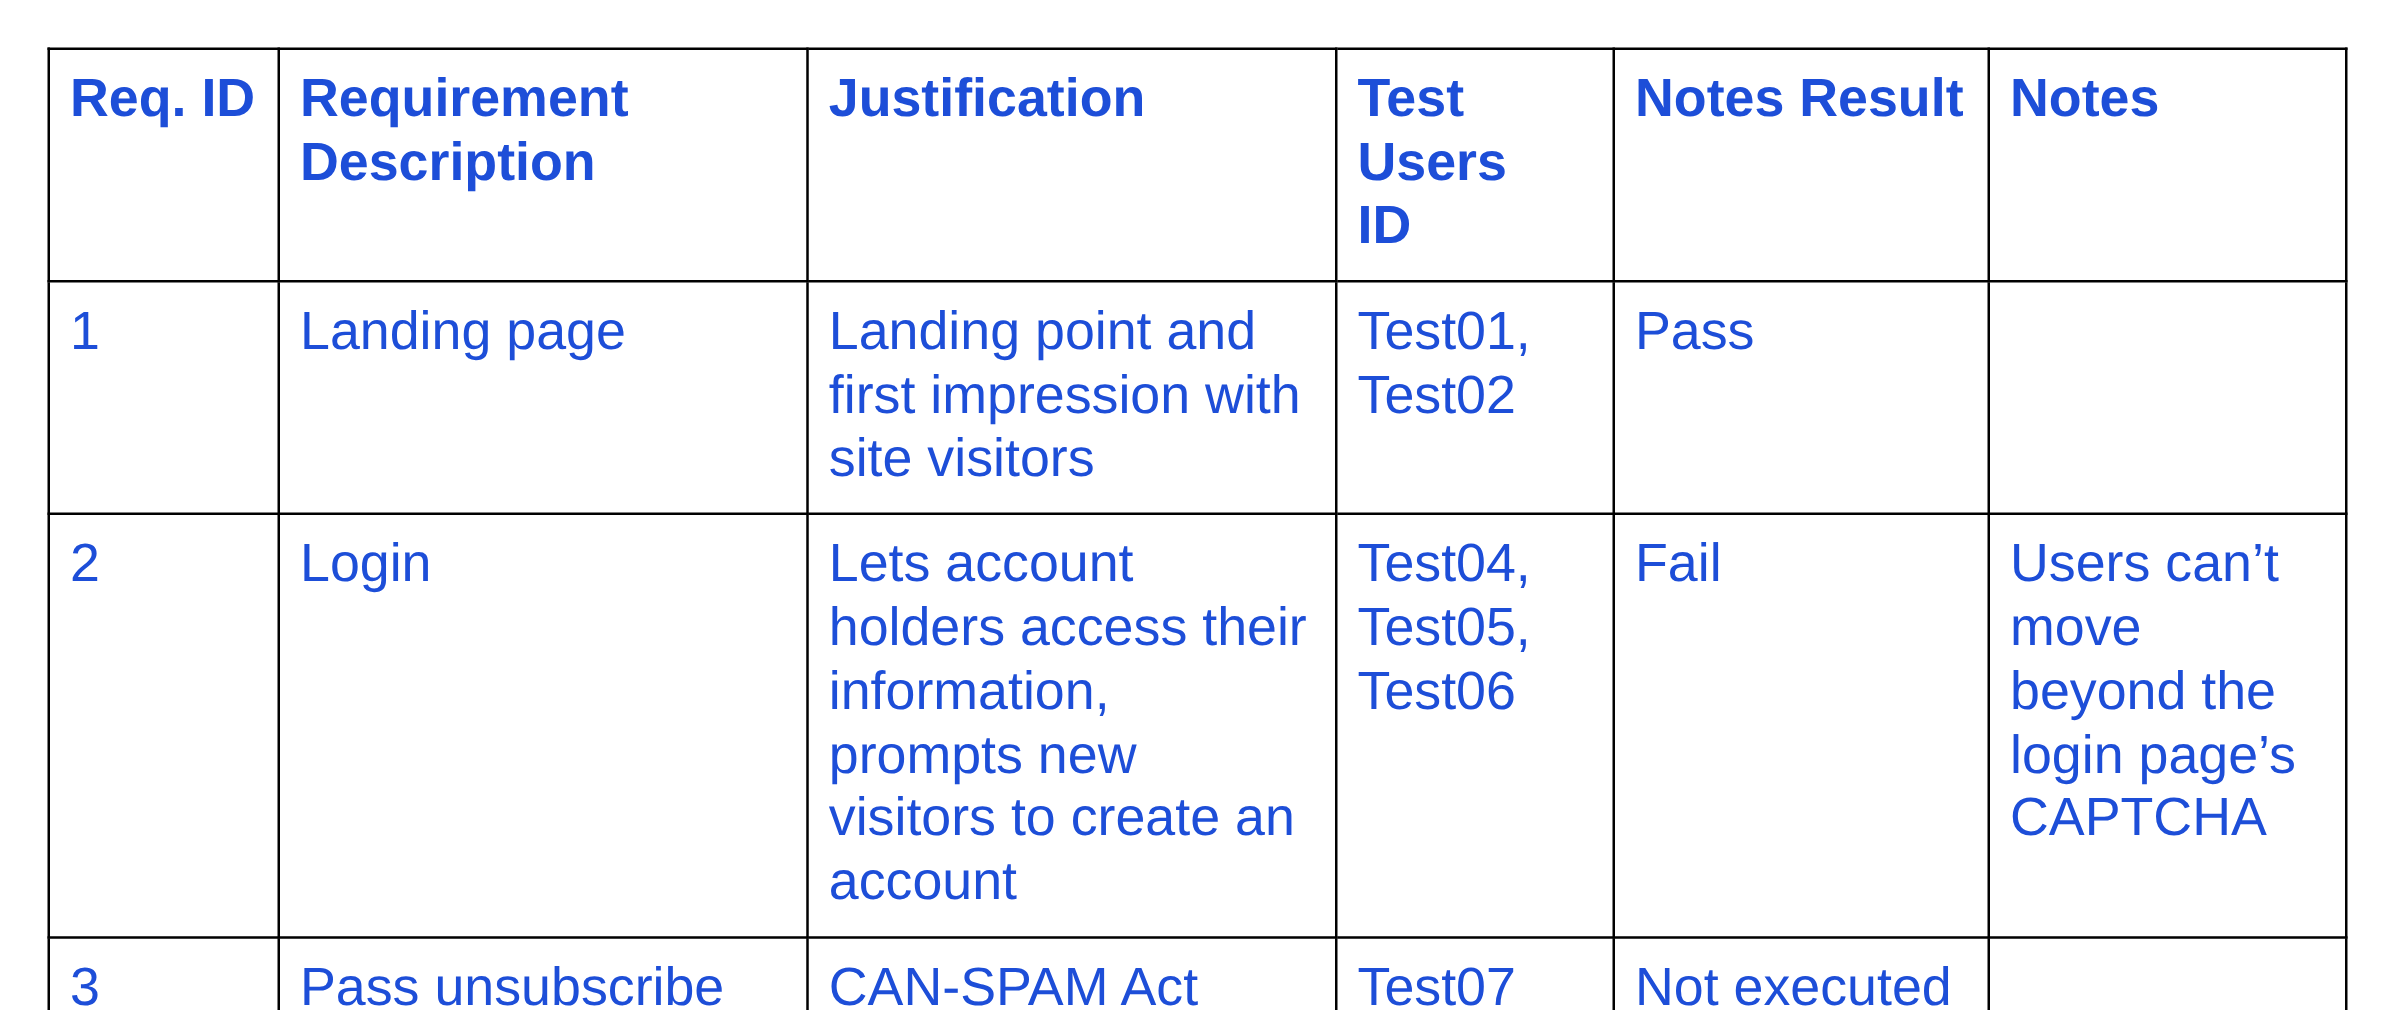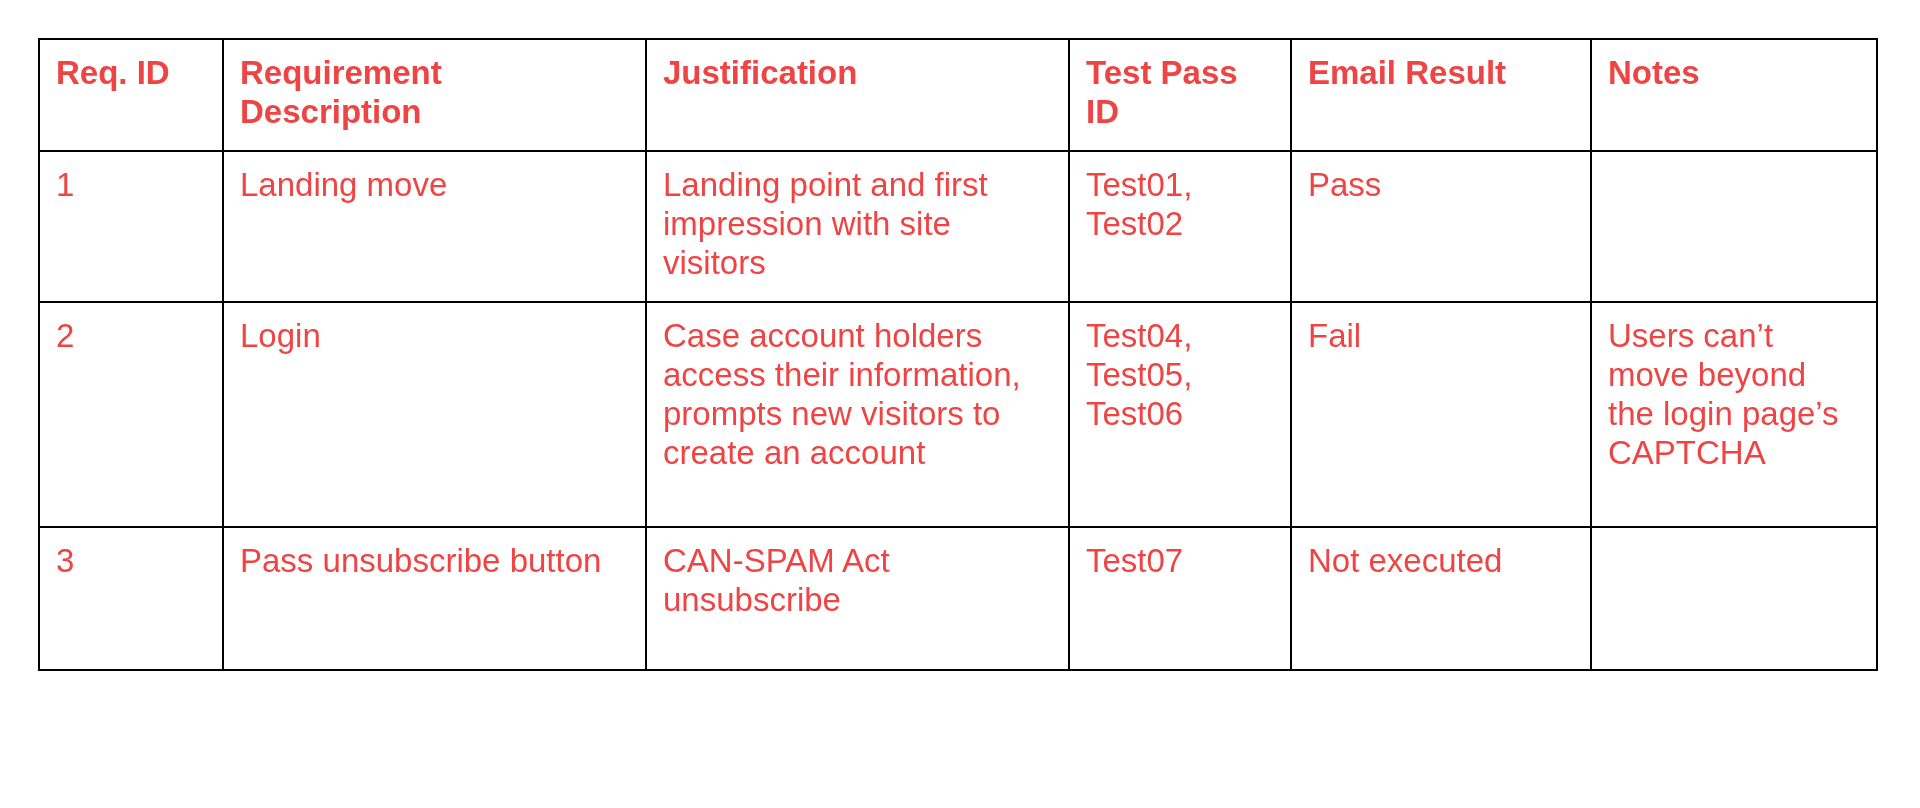--- a/index.html
+++ b/index.html
@@ -37,25 +37,25 @@
     width: 1838px;
     background: #ffffff;
   }
 
   table.req-table td,
   table.req-table th {
     border: 2px solid #000000;
     vertical-align: top;
     text-align: left;
     padding: 14px 16px 18px 16px;
-    font-size: 33px;
+    font-size: 43px;
     line-height: 1.18;
     font-weight: normal;
     font-family: "Liberation Sans", sans-serif;
-    color: #ef4444;
+    color: #1d4ed8;
     box-sizing: border-box;
   }
 
   table.req-table thead th {
     font-weight: bold;
   }
 
   
   col.c-reqid   { width: 184px; }
   col.c-desc    { width: 423px; }
@@ -96,38 +96,38 @@
             <span class="cell-text">Req. ID</span>
           </th>
           <th>
             <span class="cell-text">Requirement
 Description</span>
           </th>
           <th>
             <span class="cell-text">Justification</span>
           </th>
           <th>
-            <span class="cell-text">Test Pass
+            <span class="cell-text">Test Users
 ID</span>
           </th>
           <th>
-            <span class="cell-text">Email Result</span>
+            <span class="cell-text">Notes Result</span>
           </th>
           <th>
             <span class="cell-text">Notes</span>
           </th>
         </tr>
       </thead>
       <tbody>
         <tr class="row-1">
           <td>
             <span class="cell-text">1</span>
           </td>
           <td>
-            <span class="cell-text">Landing move</span>
+            <span class="cell-text">Landing page</span>
           </td>
           <td>
             <span class="cell-text">Landing point and first impression with site visitors</span>
           </td>
           <td>
             <span class="cell-text">Test01, Test02</span>
           </td>
           <td>
             <span class="cell-text">Pass</span>
           </td>
@@ -136,21 +136,21 @@
           </td>
         </tr>
         <tr class="row-2">
           <td>
             <span class="cell-text">2</span>
           </td>
           <td>
             <span class="cell-text">Login</span>
           </td>
           <td>
-            <span class="cell-text">Case account holders access their information, prompts new visitors to create an account</span>
+            <span class="cell-text">Lets account holders access their information, prompts new visitors to create an account</span>
           </td>
           <td>
             <span class="cell-text">Test04, Test05, Test06</span>
           </td>
           <td>
             <span class="cell-text">Fail</span>
           </td>
           <td>
             <span class="cell-text">Users can’t move beyond the login page’s CAPTCHA</span>
           </td>

